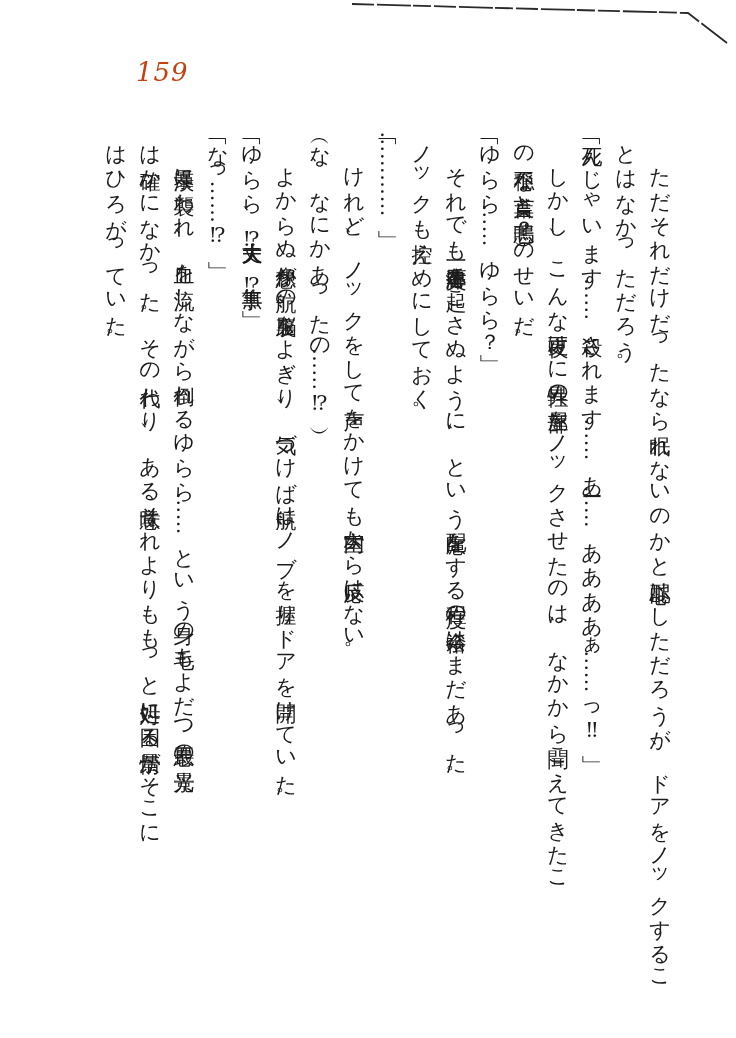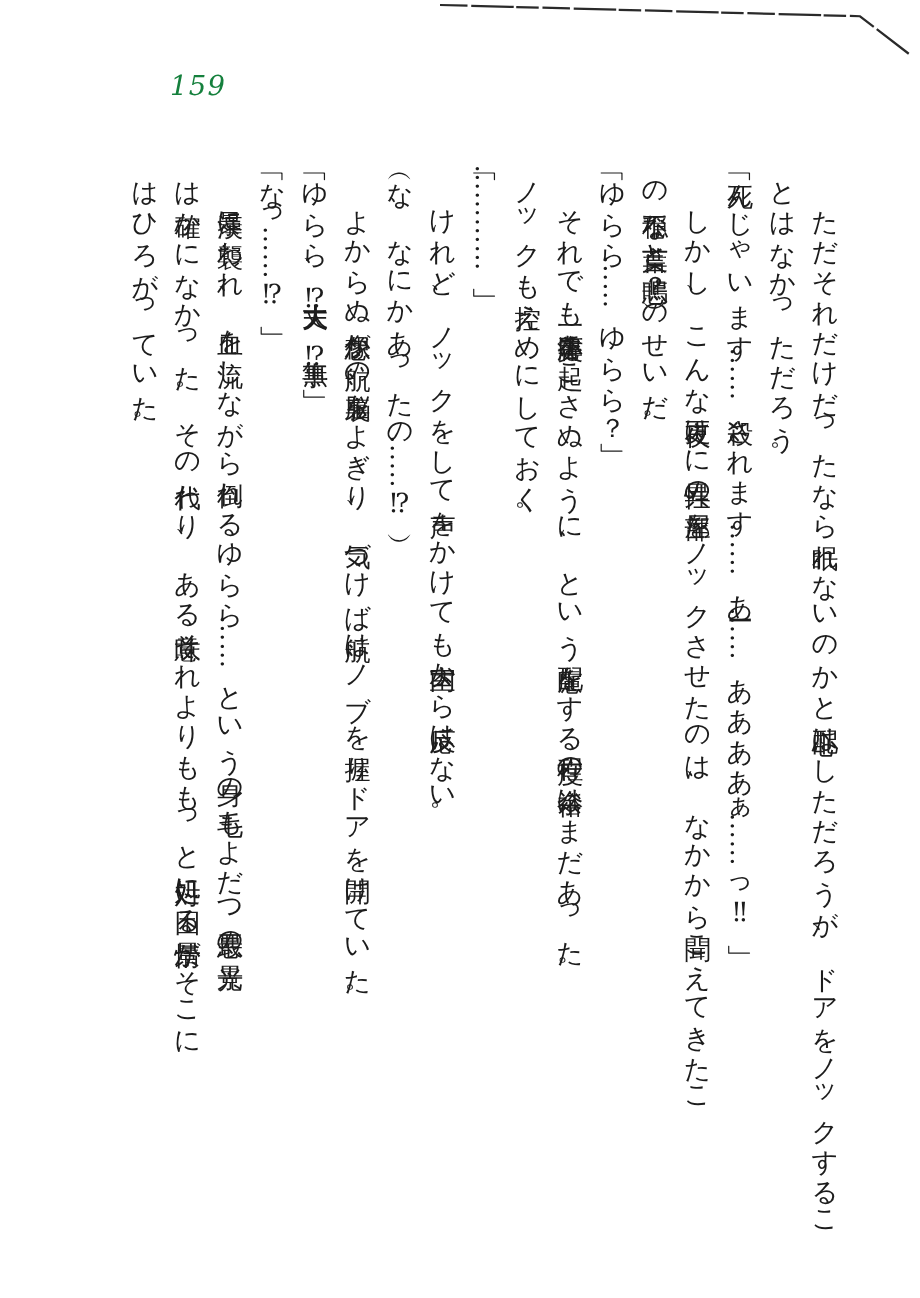--- a/index.html
+++ b/index.html
@@ -13,23 +13,23 @@
     height: 1038px;
     background: #ffffff;
     overflow: hidden;
     font-family: "DejaVu Serif", "Liberation Serif", serif;
   }
   .page-number {
     position: absolute;
     top: 57px;
     left: 136px;
     font-style: italic;
-    font-size: 22px;
+    font-size: 26px;
     letter-spacing: 1px;
-    color: #15803d;
+    color: #c2410c;
   }
   .text-block {
     position: absolute;
     top: 131px;
     right: 59px;
     height: 880px;
     writing-mode: vertical-rl;
     text-orientation: mixed;
     font-size: 21px;
     letter-spacing: 0.35px;

